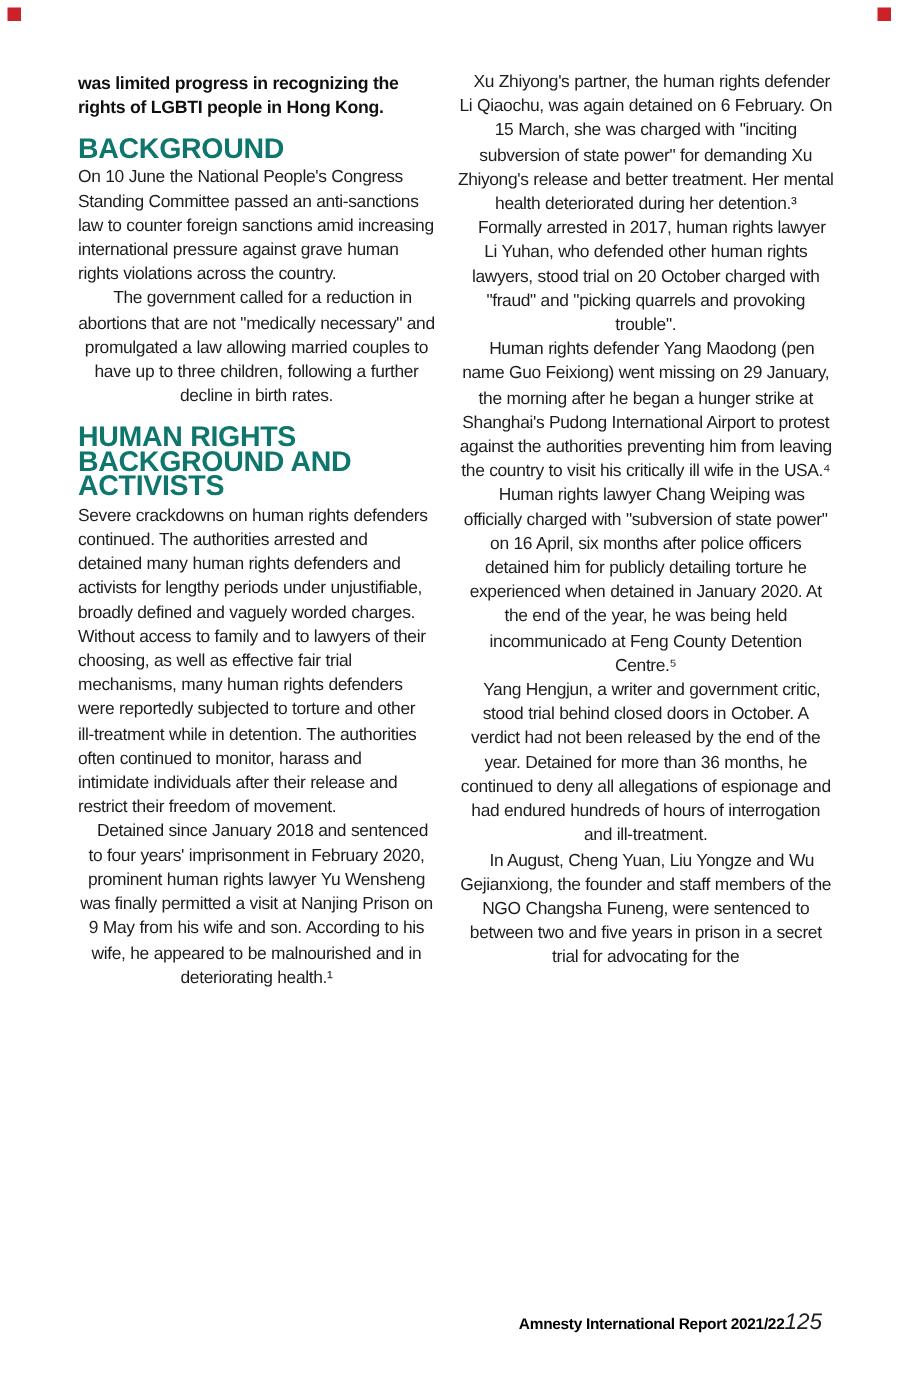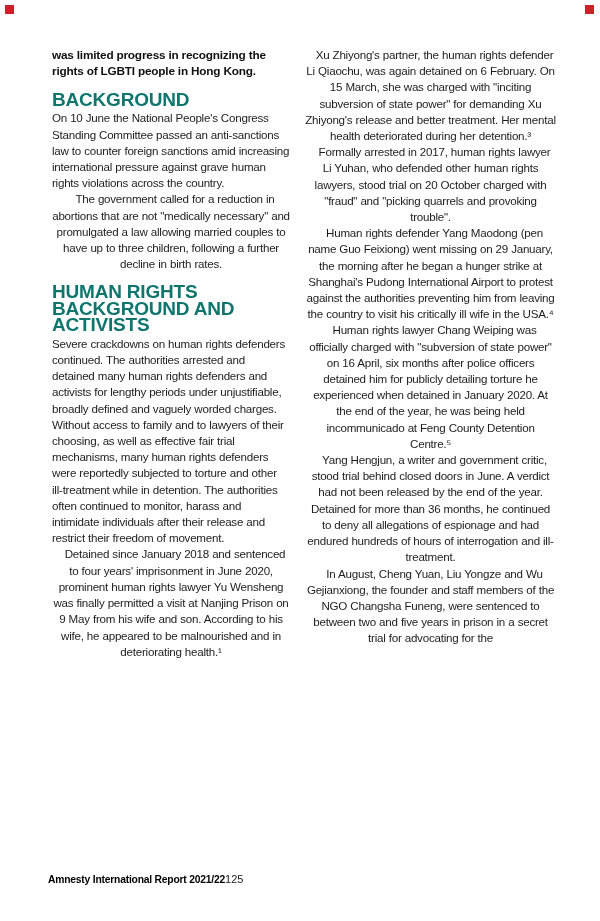--- a/index.html
+++ b/index.html
@@ -53,57 +53,58 @@
     line-height: 16.5px;
     font-weight: 700;
     letter-spacing: -0.2px;
     color: #0f766e;
   }
   .col > :first-child { margin-top: 0; }
   .footer {
     position: absolute;
     left: 48px; right: 52px; top: 873px;
     display: flex;
-    justify-content: flex-start;
+    justify-content: flex-end;
     align-items: baseline;
   }
   .footer-title {
     font-weight: 700;
     font-size: 10.3px;
     letter-spacing: -0.2px;
     color: #000000;
   }
   .footer-page {
-    font-size: 11px;
+    font-size: 15px;
     color: #1d1d1d;
+    font-style: italic;
   }
 </style>
 </head>
 <body>
 
 <div class="page">
   <div class="corner-mark left" style="background: rgb(203, 33, 40);"></div>
   <div class="corner-mark right" style="background: rgb(203, 33, 40);"></div>
 
   <div class="columns">
     <div class="col">
         <p class="lead">was limited progress in recognizing the rights of LGBTI people in Hong Kong.</p>
         <h2 class="heading">BACKGROUND</h2>
         <p class="para">On 10 June the National People's Congress Standing Committee passed an anti-sanctions law to counter foreign sanctions amid increasing international pressure against grave human rights violations across the country.</p>
         <p class="para-indent">The government called for a reduction in abortions that are not "medically necessary" and promulgated a law allowing married couples to have up to three children, following a further decline in birth rates.</p>
         <h2 class="heading">HUMAN RIGHTS BACKGROUND AND ACTIVISTS</h2>
         <p class="para">Severe crackdowns on human rights defenders continued. The authorities arrested and detained many human rights defenders and activists for lengthy periods under unjustifiable, broadly defined and vaguely worded charges. Without access to family and to lawyers of their choosing, as well as effective fair trial mechanisms, many human rights defenders were reportedly subjected to torture and other ill-treatment while in detention. The authorities often continued to monitor, harass and intimidate individuals after their release and restrict their freedom of movement.</p>
-        <p class="para-indent">Detained since January 2018 and sentenced to four years' imprisonment in June 2020, prominent human rights lawyer Yu Wensheng was finally permitted a visit at Nanjing Prison on 9 May from his wife and son. According to his wife, he appeared to be malnourished and in deteriorating health.¹</p>
+        <p class="para-indent">Detained since January 2018 and sentenced to four years' imprisonment in February 2020, prominent human rights lawyer Yu Wensheng was finally permitted a visit at Nanjing Prison on 9 May from his wife and son. According to his wife, he appeared to be malnourished and in deteriorating health.¹</p>
       </div>
     <div class="col right">
         <p class="para-indent">Xu Zhiyong's partner, the human rights defender Li Qiaochu, was again detained on 6 February. On 15 March, she was charged with "inciting subversion of state power" for demanding Xu Zhiyong's release and better treatment. Her mental health deteriorated during her detention.³</p>
         <p class="para-indent">Formally arrested in 2017, human rights lawyer Li Yuhan, who defended other human rights lawyers, stood trial on 20 October charged with "fraud" and "picking quarrels and provoking trouble".</p>
         <p class="para-indent">Human rights defender Yang Maodong (pen name Guo Feixiong) went missing on 29 January, the morning after he began a hunger strike at Shanghai's Pudong International Airport to protest against the authorities preventing him from leaving the country to visit his critically ill wife in the USA.⁴</p>
         <p class="para-indent">Human rights lawyer Chang Weiping was officially charged with "subversion of state power" on 16 April, six months after police officers detained him for publicly detailing torture he experienced when detained in January 2020. At the end of the year, he was being held incommunicado at Feng County Detention Centre.⁵</p>
-        <p class="para-indent">Yang Hengjun, a writer and government critic, stood trial behind closed doors in June. A verdict had not been released by the end of the year. Detained for more than 36 months, he continued to deny all allegations of espionage and had endured hundreds of hours of interrogation and ill-treatment.</p>
+        <p class="para-indent">Yang Hengjun, a writer and government critic, stood trial behind closed doors in October. A verdict had not been released by the end of the year. Detained for more than 36 months, he continued to deny all allegations of espionage and had endured hundreds of hours of interrogation and ill-treatment.</p>
         <p class="para-indent">In August, Cheng Yuan, Liu Yongze and Wu Gejianxiong, the founder and staff members of the NGO Changsha Funeng, were sentenced to between two and five years in prison in a secret trial for advocating for the</p>
       </div>
   </div>
 
   <div class="footer">
     <span class="footer-title">Amnesty International Report 2021/22</span>
     <span class="footer-page">125</span>
   </div>
 </div>
 

